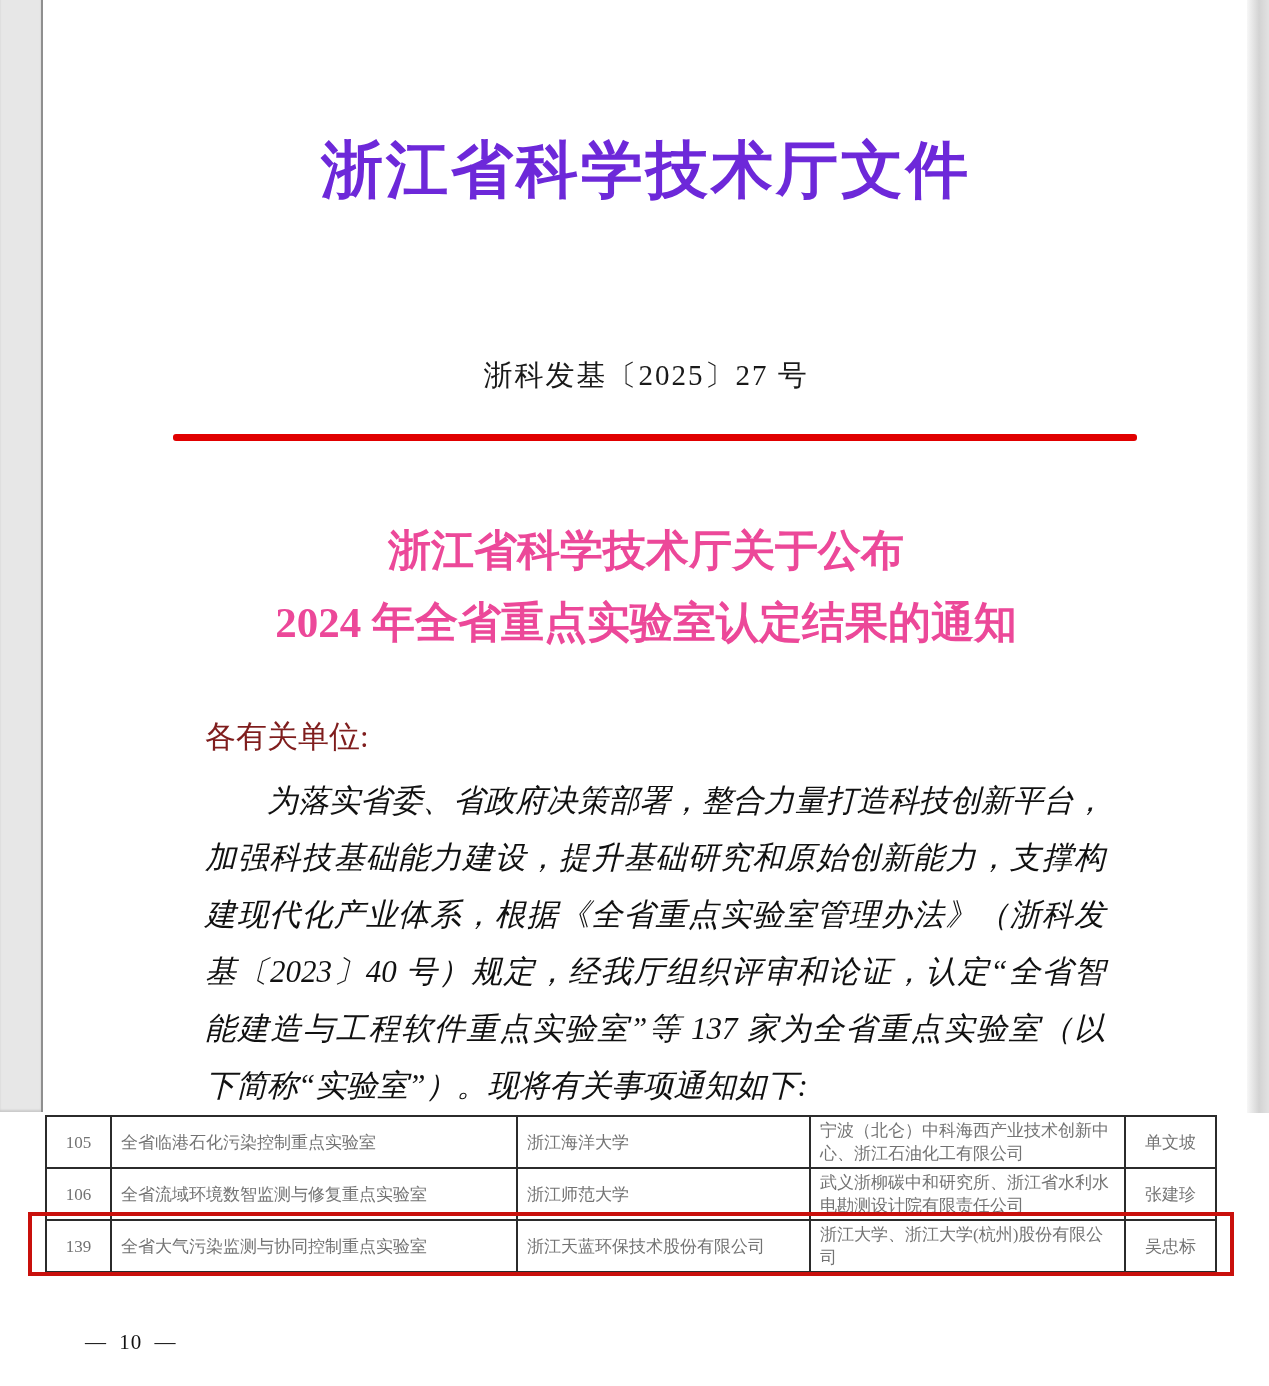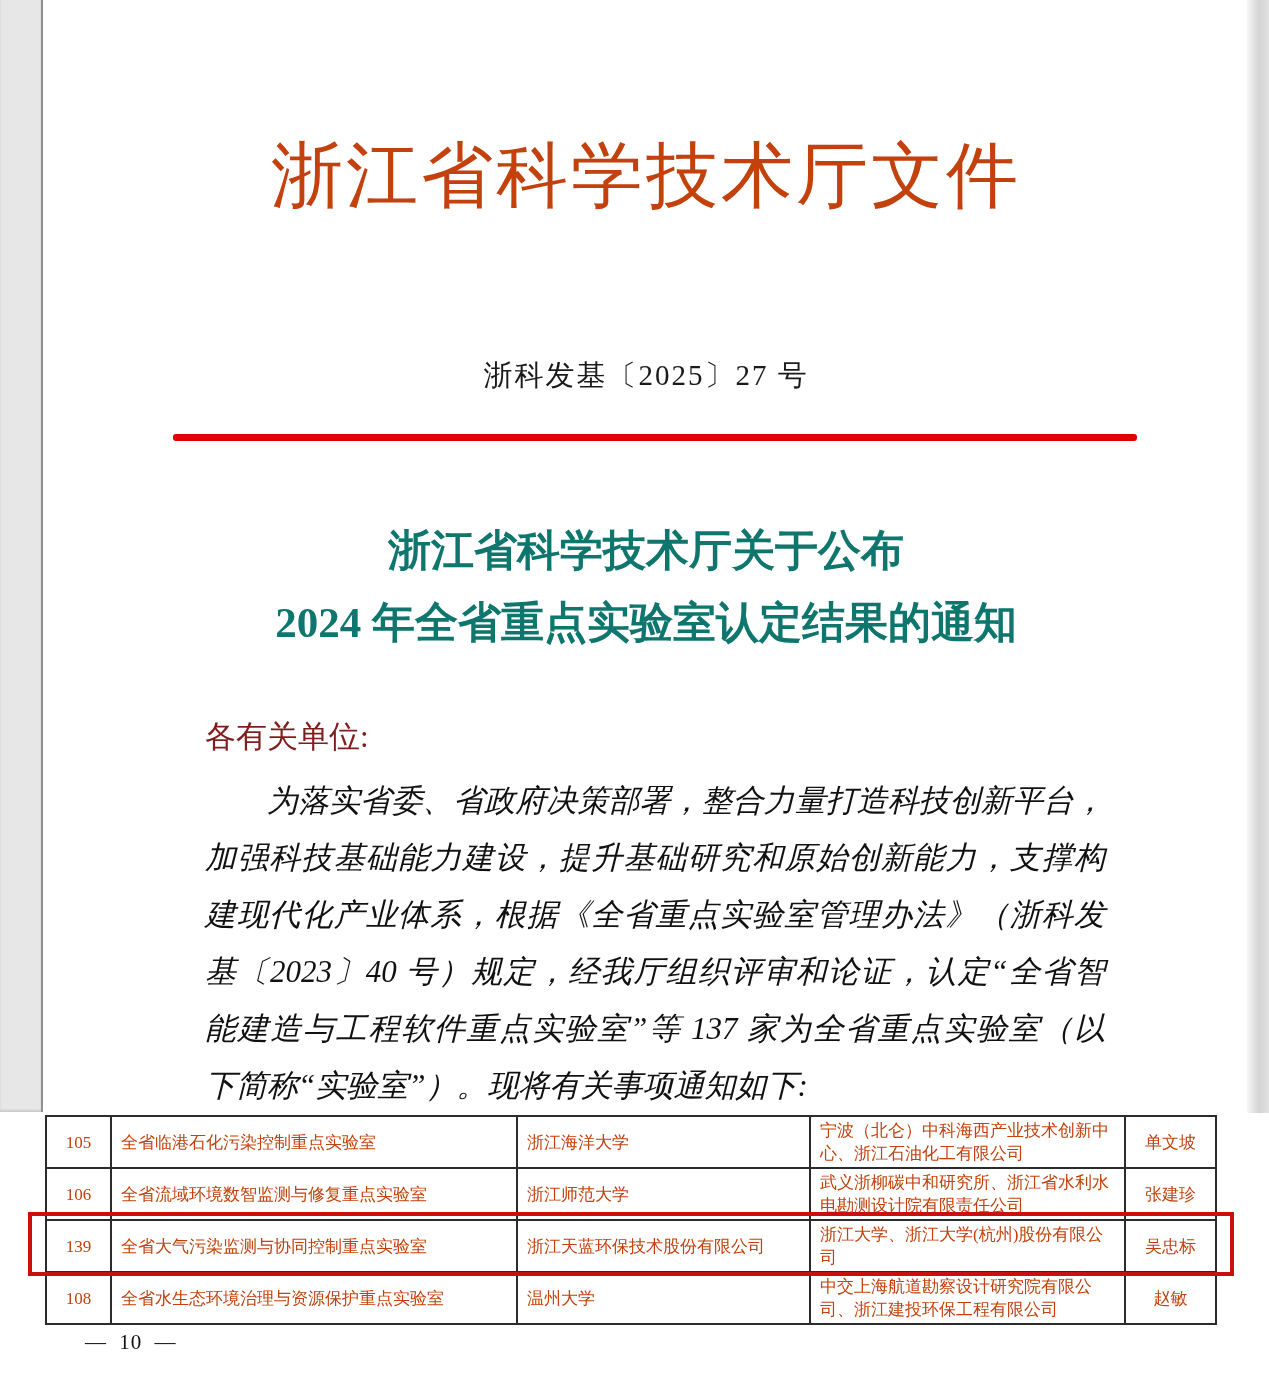--- a/index.html
+++ b/index.html
@@ -28,24 +28,24 @@
     left: 1247px; top: 0;
     width: 22px; height: 1113px;
     background: linear-gradient(to right, #f7f7f7, #d3d3d3 55%, #e2e2e2);
   }
 
   .doc-title {
     position: absolute;
     left: 45px; top: 128px;
     width: 1202px;
     text-align: center;
-    font-size: 72px;
-    font-weight: normal;
+    font-size: 62px;
+    font-weight: bold;
     letter-spacing: 3px;
-    color: #c2410c;
+    color: #6d28d9;
     white-space: nowrap;
   }
 
   .doc-number {
     position: absolute;
     left: 45px; top: 356px;
     width: 1202px;
     text-align: center;
     font-size: 29px;
     color: #1a1a1a;
@@ -60,21 +60,21 @@
     border-radius: 3px;
   }
 
   .subject-line1, .subject-line2 {
     position: absolute;
     left: 45px;
     width: 1202px;
     text-align: center;
     font-size: 43px;
     font-weight: bold;
-    color: #0f766e;
+    color: #ec4899;
     white-space: nowrap;
   }
   .subject-line1 { top: 522px; }
   .subject-line2 { top: 594px; }
 
   .salutation {
     position: absolute;
     left: 205px; top: 716px;
     font-size: 31px;
     color: #7f1d1d;
@@ -100,21 +100,21 @@
 
   
   .results-table {
     position: absolute;
     left: 45px; top: 1115px;
     border-collapse: collapse;
     table-layout: fixed;
     width: 1170px;
     font-size: 17px;
     line-height: 23px;
-    color: #c2410c;
+    color: #737373;
   }
   .results-table td {
     border: 2px solid #2b2b2b;
     padding: 2px 9px;
     vertical-align: middle;
     overflow: hidden;
   }
   .results-table tr { height: 50px; }
   .cell-no, .cell-director { text-align: center; padding: 2px 2px; }
 
@@ -188,27 +188,20 @@
         <td class="cell-partners">武义浙柳碳中和研究所、浙江省水利水电勘测设计院有限责任公司</td>
         <td class="cell-director">张建珍</td>
       </tr>
       <tr>
         <td class="cell-no">139</td>
         <td class="cell-lab">全省大气污染监测与协同控制重点实验室</td>
         <td class="cell-host">浙江天蓝环保技术股份有限公司</td>
         <td class="cell-partners">浙江大学、浙江大学(杭州)股份有限公司</td>
         <td class="cell-director">吴忠标</td>
       </tr>
-      <tr>
-        <td class="cell-no">108</td>
-        <td class="cell-lab">全省水生态环境治理与资源保护重点实验室</td>
-        <td class="cell-host">温州大学</td>
-        <td class="cell-partners">中交上海航道勘察设计研究院有限公司、浙江建投环保工程有限公司</td>
-        <td class="cell-director">赵敏</td>
-      </tr>
     </tbody>
   </table>
 
   <div class="highlight-box"></div>
 
   <div class="page-number">— 10 —</div>
 
 </div>
 
 </body></html>

